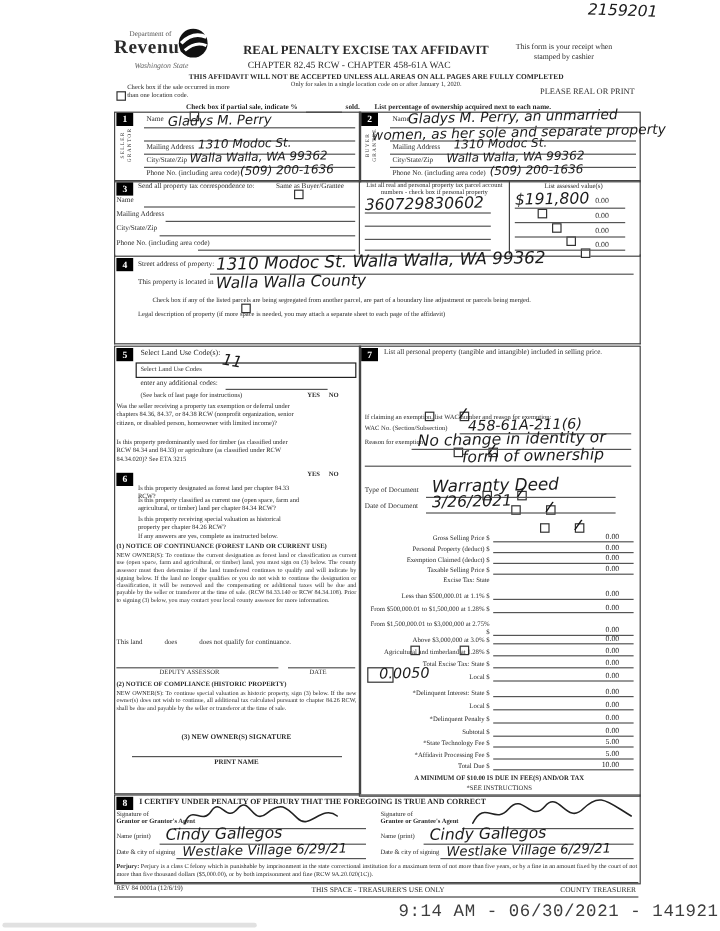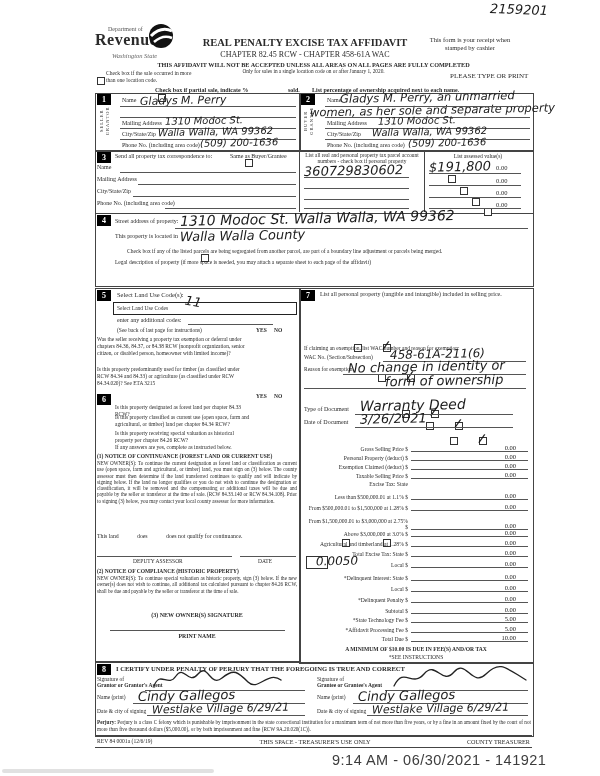--- a/index.html
+++ b/index.html
@@ -44,27 +44,27 @@
   <svg width="28" height="28" viewBox="0 0 28 28">
     <circle cx="14" cy="14" r="12" fill="#111"></circle>
     <path d="M4 14 Q14 4 25 9" stroke="#fff" stroke-width="3" fill="none"></path>
     <path d="M7 20 Q16 12 25 16" stroke="#fff" stroke-width="2.5" fill="none"></path>
   </svg>
 </div>
 <div class="abs t i" style="left:112px;top:52px;font-size:6.5px;color:#666;">Washington State</div>
 
 
 <div class="abs t b c" style="left:185px;top:37px;width:240px;font-size:10.5px;">REAL PENALTY EXCISE TAX AFFIDAVIT</div>
-<div class="abs t c" style="left:185px;top:50px;width:240px;font-size:8px;">CHAPTER 82.45 RCW - CHAPTER 458-61A WAC</div>
+<div class="abs t c" style="left:171px;top:50px;width:240px;font-size:8px;">CHAPTER 82.45 RCW - CHAPTER 458-61A WAC</div>
 <div class="abs t c" style="left:424px;top:36px;width:92px;font-size:6.5px;line-height:1.3;">This form is your receipt when stamped by cashier</div>
 <div class="abs t b c" style="left:95px;top:61px;width:437px;font-size:6.2px;">THIS AFFIDAVIT WILL NOT BE ACCEPTED UNLESS ALL AREAS ON ALL PAGES ARE FULLY COMPLETED</div>
 <div class="abs t c" style="left:95px;top:68px;width:437px;font-size:5.3px;">Only for sales in a single location code on or after January 1, 2020.</div>
 <span class="abs cb" style="left:97px;top:71px;"></span>
 <div class="abs t" style="left:106px;top:70px;width:92px;font-size:5.5px;line-height:1.25;">Check box if the sale occurred in more than one location code.</div>
-<div class="abs t" style="left:450px;top:72px;font-size:7px;">PLEASE TYPE OR PRINT</div>
+<div class="abs t" style="left:450px;top:72px;font-size:7px;">PLEASE REAL OR PRINT</div>
 <span class="abs cb" style="left:146px;top:88px;"></span>
 <div class="abs t b" style="left:155px;top:87px;font-size:6px;">Check box if partial sale, indicate %</div>
 <div class="abs ln" style="left:255px;top:93px;width:30px;"></div>
 <div class="abs t b" style="left:288px;top:87px;font-size:6px;">sold.</div>
 <div class="abs t b" style="left:312px;top:87px;font-size:6px;">List percentage of ownership acquired next to each name.</div>
 
 
 <div class="abs box" style="left:95px;top:93px;width:204px;height:57px;"></div>
 <div class="abs sq" style="left:97px;top:94px;">1</div>
 <div class="abs vlabel" style="left:88px;top:115px;width:34px;">
@@ -344,19 +344,19 @@
 </div>
 
 
 <div class="abs" style="left:95px;top:735px;width:437px;height:1px;background:#444;"></div>
 <div class="abs t" style="left:97px;top:738px;font-size:5.6px;">REV 84 0001a (12/6/19)</div>
 <div class="abs t c" style="left:200px;top:738px;width:230px;font-size:6.2px;">THIS SPACE - TREASURER'S USE ONLY</div>
 <div class="abs t r" style="left:440px;top:738px;width:90px;font-size:6.2px;">COUNTY TREASURER</div>
 <div class="abs" style="left:95px;top:747px;width:437px;height:1px;background:#444;"></div>
 
 
-<div class="abs" style="left:332px;top:752px;font-family:Liberation Sans, sans-serif;font-size:14.5px;color:#3d3d3d;letter-spacing:0.5px;">9:14 AM - 06/30/2021 - 141921</div>
+<div class="abs" style="left:332px;top:752px;font-family:Liberation Mono, monospace;font-size:14.5px;color:#3d3d3d;letter-spacing:0.5px;">9:14 AM - 06/30/2021 - 141921</div>
 
 
 <div class="abs" style="left:2px;top:769px;width:212px;height:4px;background:#c9c9c9;opacity:0.55;border-radius:2px;"></div>
 
 
 
 
 </body></html>

